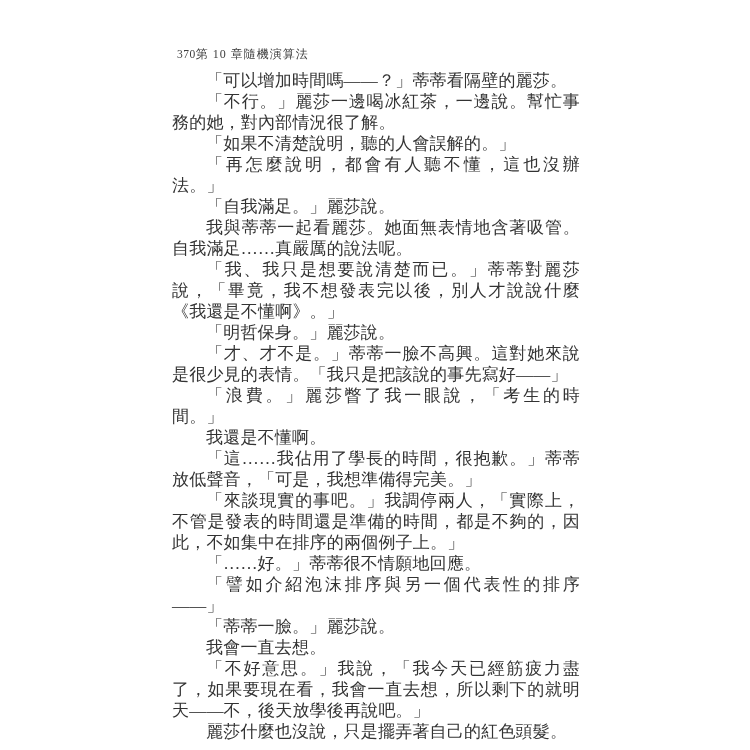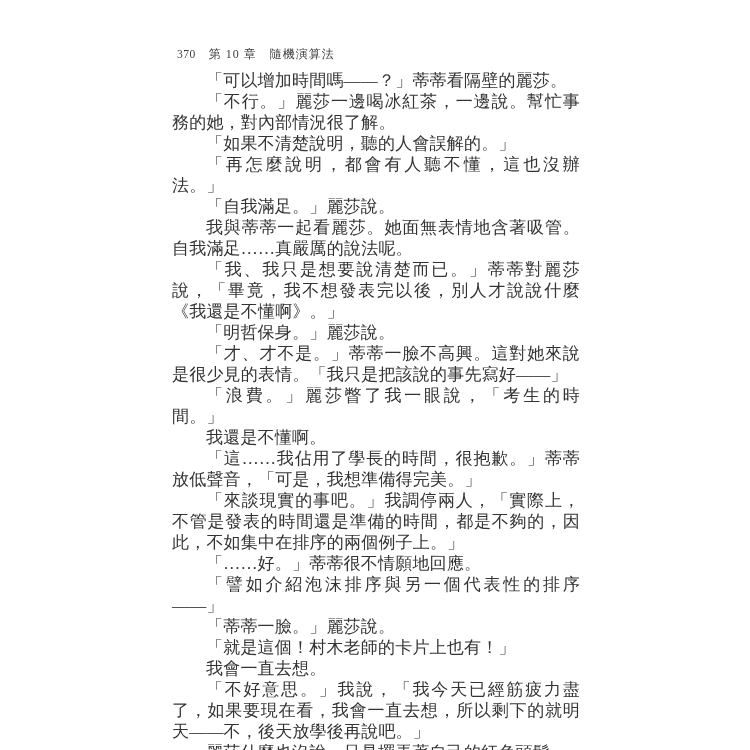--- a/index.html
+++ b/index.html
@@ -18,21 +18,20 @@
     position: absolute;
     inset: 0;
     background: #ffffff;
   }
   .running-header {
     position: absolute;
     left: 177px;
     top: 46px;
     display: flex;
     align-items: baseline;
-    gap: 13px;
     font-size: 12px;
     color: #3c3c3c;
     letter-spacing: 1px;
     white-space: nowrap;
   }
   .running-header .pagenum {
     font-size: 11.5px;
     letter-spacing: 0.5px;
   }
   .body-text {
@@ -77,19 +76,18 @@
       <p><span>「我、我只是想要說清楚而已。」蒂蒂對麗莎說，「畢竟，我不想發表完以後，別人才說說什麼《我還是不懂啊》。」</span></p>
       <p><span>「明哲保身。」麗莎說。</span></p>
       <p><span>「才、才不是。」蒂蒂一臉</span><span class="em">不高興</span><span>。這對她來說是很少見的表情。「我只是把該說的事先寫好——」</span></p>
       <p><span>「浪費。」麗莎瞥了我一眼說，「考生的時間。」</span></p>
       <p><span>我還是不懂啊。</span></p>
       <p><span>「這……我佔用了學長的時間，很抱歉。」蒂蒂放低聲音，「可是，我想準備得完美。」</span></p>
       <p><span>「來談現實的事吧。」我調停兩人，「實際上，不管是發表的時間還是準備的時間，都是不夠的，因此，不如集中在排序的兩個例子上。」</span></p>
       <p><span>「……好。」蒂蒂很不情願地回應。</span></p>
       <p><span>「譬如介紹泡沫排序與另一個代表性的排序——」</span></p>
       <p><span>「蒂蒂一臉。」麗莎說。</span></p>
-      <p><span>「就是這個！村木老師的卡片上也有！」</span></p>
       <p><span>我會一直去想。</span></p>
       <p><span>「不好意思。」我說，「我今天已經筋疲力盡了，如果要現在看，我會一直去想，所以剩下的就明天——不，後天放學後再說吧。」</span></p>
       <p><span>麗莎什麼也沒說，只是擺弄著自己的紅色頭髮。</span></p>
     </div>
 
 </div>
 
 </body></html>

